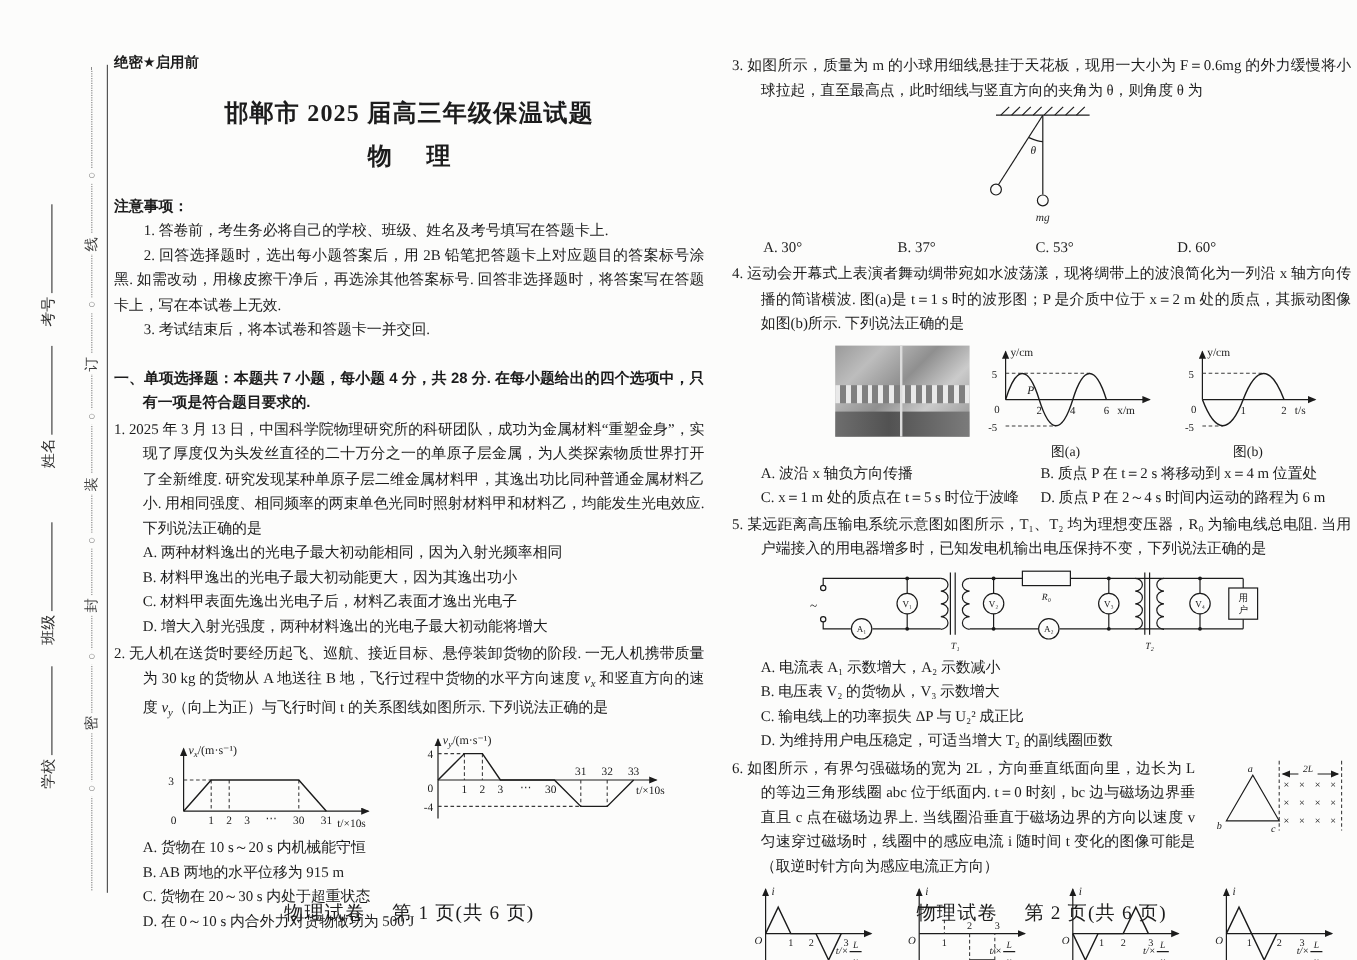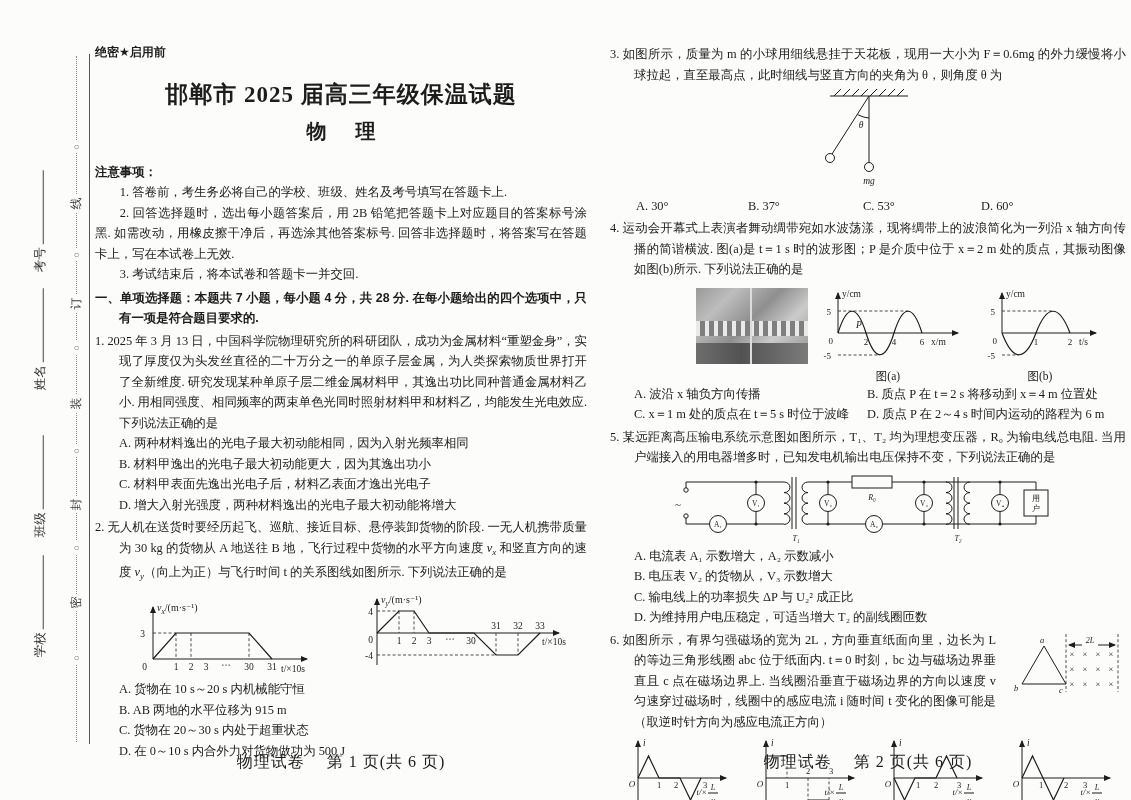--- a/index.html
+++ b/index.html
@@ -3,28 +3,28 @@
 <meta charset="utf-8">
 <style>
   html,body{margin:0;padding:0}
   body{width:1131px;height:800px;position:relative;background:#fcfcfb;color:#1c1c1c;
        font-family:"Liberation Serif","DejaVu Serif",serif;font-size:12.4px;line-height:20.5px;overflow:hidden}
   p{margin:0;text-align:justify}
   .page{position:absolute;top:42px}
   #p1{left:95px;width:492px}
   #p2{left:610px;width:516px}
   .secret{font-family:"Liberation Sans","DejaVu Sans",sans-serif;font-weight:bold;font-size:12px}
-  .title{text-align:center;font-weight:bold;font-size:23px;line-height:28px;margin-top:18px;letter-spacing:1px}
+  .title{text-align:center;font-weight:bold;font-size:20px;line-height:28px;margin-top:18px;letter-spacing:1px}
   .subject{text-align:center;font-weight:bold;font-size:20px;line-height:26px;margin-top:9px;letter-spacing:12px;text-indent:12px}
   .notice-title{font-family:"Liberation Sans","DejaVu Sans",sans-serif;font-weight:bold;margin-top:18px}
   .indent{text-indent:2em}
-  .sec{font-family:"Liberation Sans","DejaVu Sans",sans-serif;font-weight:bold;margin-top:3px;padding-left:24px;text-indent:-24px}
+  .sec{font-family:"Liberation Sans","DejaVu Sans",sans-serif;font-weight:bold;margin-top:20px;padding-left:24px;text-indent:-24px}
   .stem{padding-left:24px;text-indent:-24px;margin-top:2px}
   .opt{padding-left:24px}
-  .figrow{display:flex;align-items:flex-start;margin:4px 0 2px 38px;gap:28px}
+  .figrow{display:flex;align-items:flex-start;margin:4px 0 2px 38px;gap:16px}
   .figrow2{display:flex;align-items:flex-start;margin:3px 0 1px 86px;gap:10px}
   .q3figwrap{text-align:center;margin:1px 0}
   .q3opts{padding-left:26px;white-space:nowrap}
   .q3opts span{display:inline-block}
   .q3opts .w1{width:112px}.q3opts .w2{width:115px}.q3opts .w3{width:118px}
   .optgrid{display:grid;grid-template-columns:233px 1fr;padding-left:24px}
   .circwrap{margin:2px 0 0 46px}
   .q6fig{float:right;width:124px;height:64px;margin:2px 0 2px 6px}
   .graphrow{display:flex;justify-content:space-between;padding:2px 6px 0 14px;clear:both}
   .graphcell{text-align:center}

